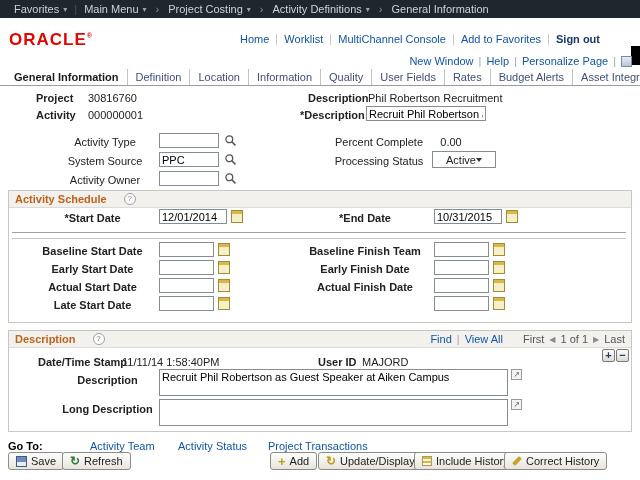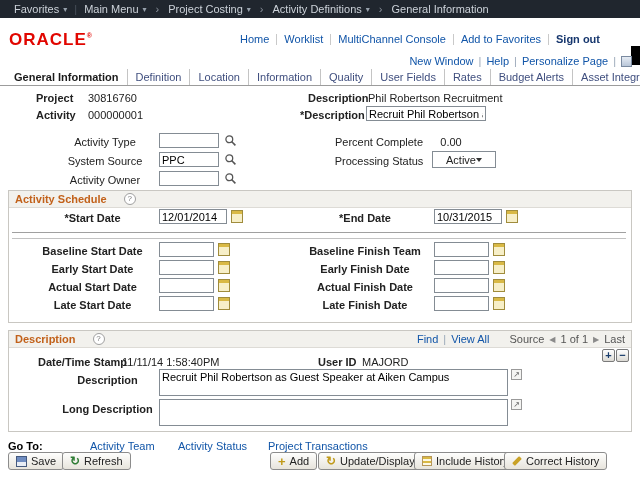--- a/index.html
+++ b/index.html
@@ -214,34 +214,33 @@
   <span class="flabel bold" style="left:30px;top:281px;width:125px">Actual Start Date</span>
   <input class="txt" style="left: 159px; top: 278px; width: 55px;" value="">
   <span class="cal" style="left:218px;top:279px"></span>
   <span class="flabel bold" style="left:300px;top:281px;width:130px">Actual Finish Date</span>
   <input class="txt" style="left: 434px; top: 278px; width: 55px;" value="">
   <span class="cal" style="left:493px;top:279px"></span>
 
   <span class="flabel bold" style="left:30px;top:299px;width:125px">Late Start Date</span>
   <input class="txt" style="left: 159px; top: 296px; width: 55px;" value="">
   <span class="cal" style="left:218px;top:297px"></span>
-  <span class="flabel bold" style="left:300px;top:299px;width:130px">Late Finish Date</span>
   <input class="txt" style="left: 434px; top: 296px; width: 55px;" value="">
   <span class="cal" style="left:493px;top:297px"></span>
 
   <div class="box" style="left:8px;top:330px;width:624px;height:102px">
     <div class="boxhdr">
       <span class="boxtitle">Description</span>
       <span class="helpicon">?</span>
       <span class="hdrnav">
         <span class="link">Find</span>
         <span class="navsep">|</span>
         <span class="link">View All</span>
         <span style="width:10px"></span>
-        <span class="navtext">Source</span>
+        <span class="navtext">First</span>
         <span class="navarrow">◀</span>
         <span class="navtext">1 of 1</span>
         <span class="navarrow">▶</span>
         <span class="navtext">Last</span>
       </span>
     </div>
   </div>
 
   <span class="pm" style="left:602px;top:349px">+</span>
   <span class="pm" style="left:616px;top:349px">−</span>

